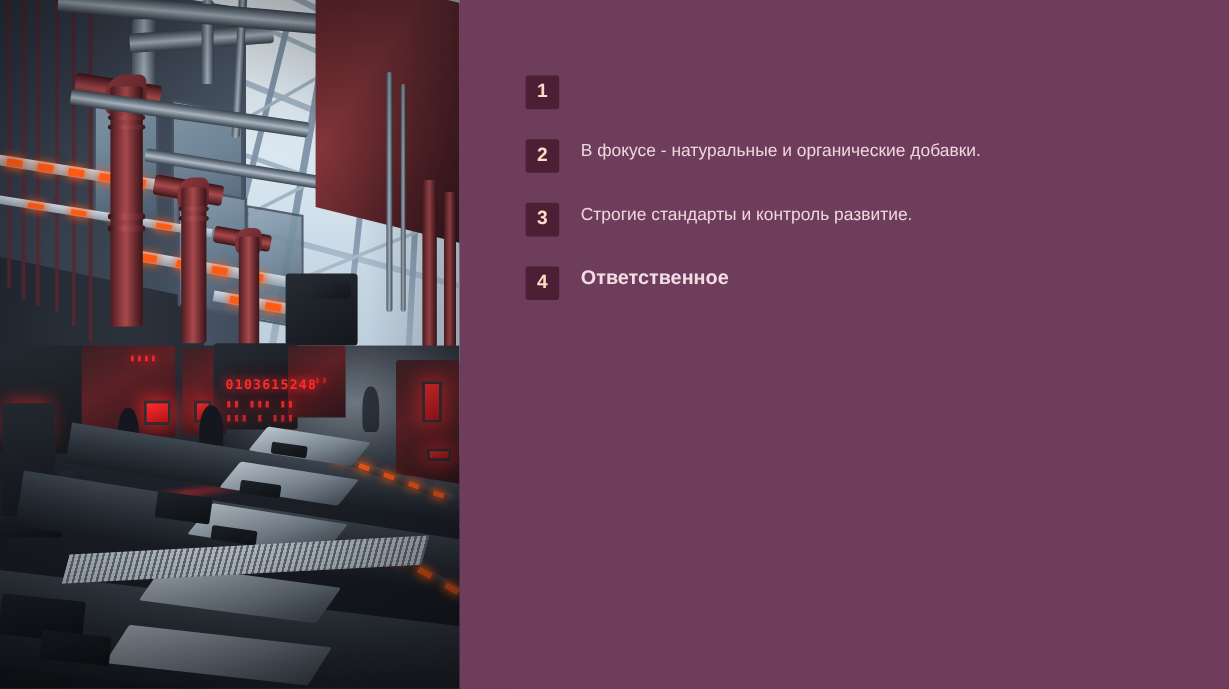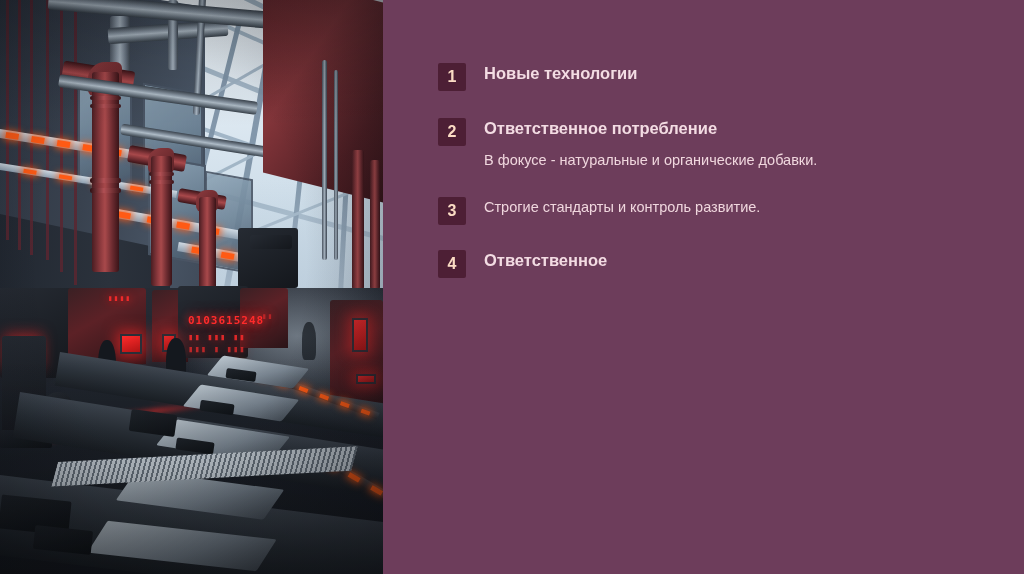--- a/index.html
+++ b/index.html
@@ -408,28 +408,26 @@
   </div>
 
   <div class="panel">
 
 
     <div class="list">
 
       <div class="item">
         <div class="badge">1</div>
         <div class="item-body">
-          <div class="item-heading">Новые технологии</div>
         </div>
       </div>
 
       <div class="item">
         <div class="badge">2</div>
         <div class="item-body">
-          <div class="item-heading">Ответственное потребление</div>
           <div class="item-desc">В фокусе - натуральные и органические добавки.</div>
         </div>
       </div>
 
       <div class="item">
         <div class="badge">3</div>
         <div class="item-body">
           <div class="item-desc">Строгие стандарты и контроль развитие.</div>
         </div>
       </div>

